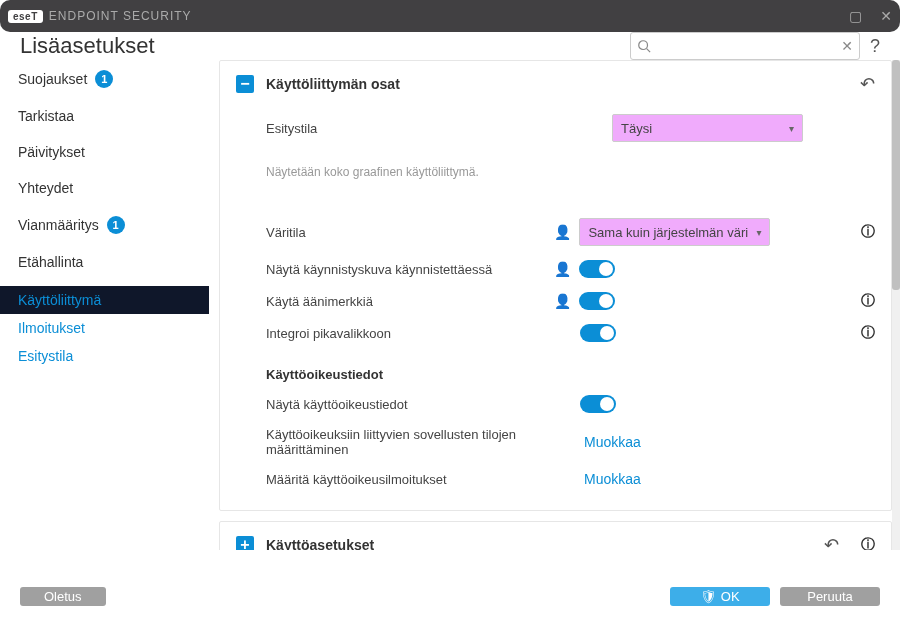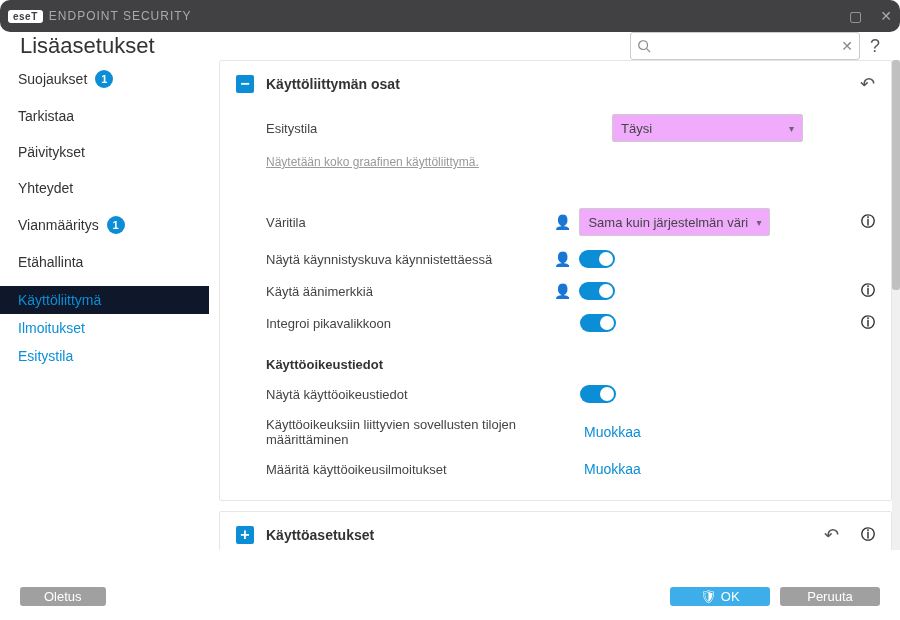--- a/index.html
+++ b/index.html
@@ -33,21 +33,21 @@
 
 .panel { background: #fff; border: 1px solid #e6e6e6; border-radius: 2px; margin-bottom: 10px; }
 .panel-header { display: flex; align-items: center; padding: 12px 16px; gap: 12px; }
 .panel-toggle-icon { width: 18px; height: 18px; background: #0b8ed6; color: #fff; display: flex; align-items: center; justify-content: center; font-size: 16px; font-weight: 700; border-radius: 2px; cursor: pointer; line-height: 1; }
 .panel-title { font-size: 14px; font-weight: 600; color: #333; }
 .panel-revert { margin-left: auto; font-size: 18px; color: #555; cursor: pointer; }
 .panel-body { padding: 0 16px 16px 46px; }
 
 .row { display: flex; align-items: center; padding: 7px 0; gap: 8px; }
 .row-label { width: 280px; font-size: 13px; color: #444; flex-shrink: 0; }
-.row-desc { font-size: 12px; color: #999; margin: 6px 0 14px 0; text-decoration: underline; }
+.row-desc { font-size: 12px; color: #999; margin: 16px 0 14px 0; }
 .row-sub { font-size: 13px; font-weight: 600; color: #333; margin: 18px 0 6px 0; }
 
 .dropdown { width: 191px; height: 28px; border: 1px solid #ccc; border-radius: 2px; display: flex; align-items: center; padding: 0 8px; font-size: 13px; color: #444; cursor: pointer; background: #f0abfc; }
 .dropdown-chev { margin-left: auto; font-size: 10px; color: #666; }
 
 .person-icon { color: #bbb; font-size: 14px; }
 .info-icon { color: #333; font-size: 14px; margin-left: auto; cursor: pointer; font-weight: 700; }
 
 .toggle { width: 36px; height: 18px; border-radius: 10px; background: #0b8ed6; position: relative; cursor: pointer; }
 .toggle::after { content: ""; position: absolute; width: 14px; height: 14px; background: #fff; border-radius: 50%; top: 2px; right: 2px; }

